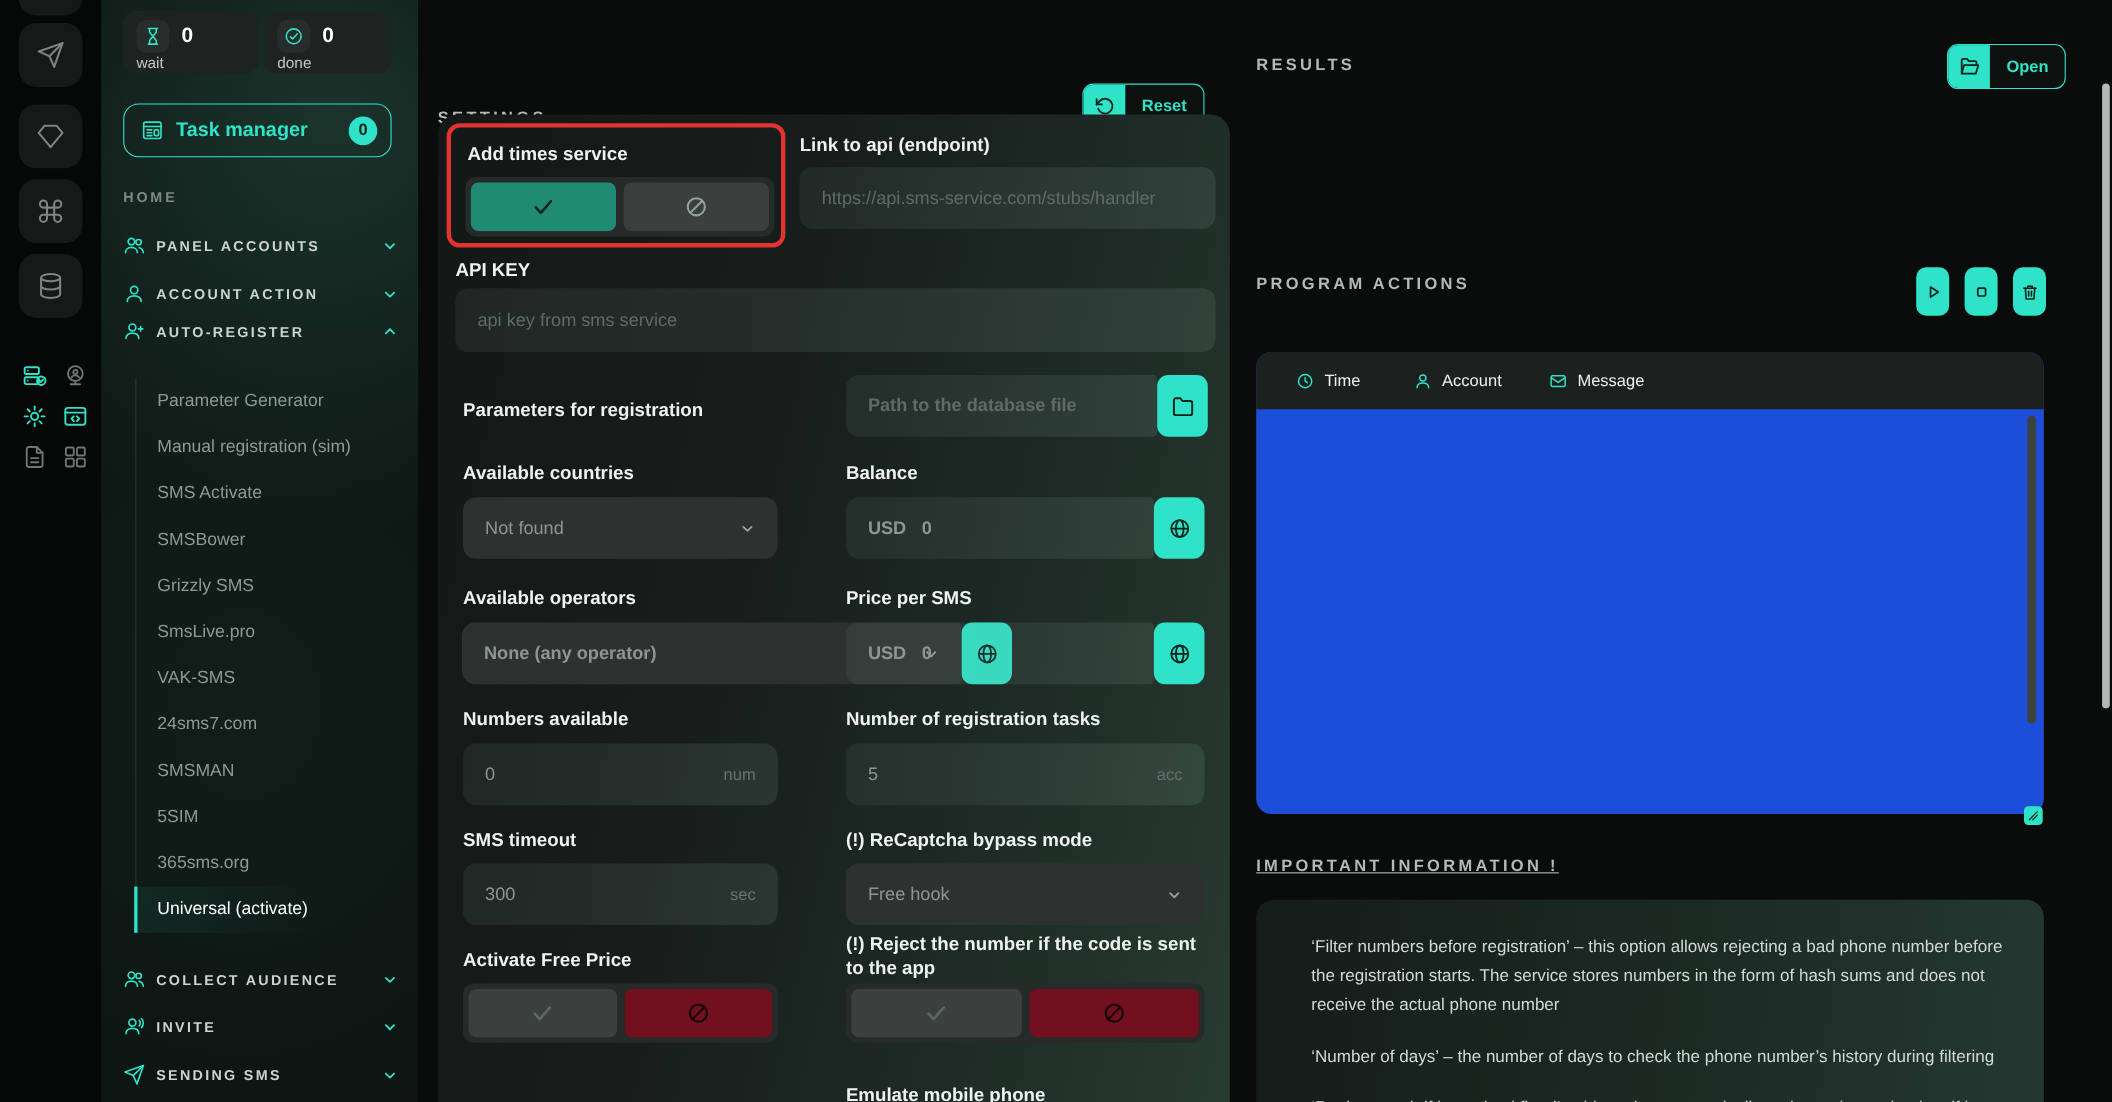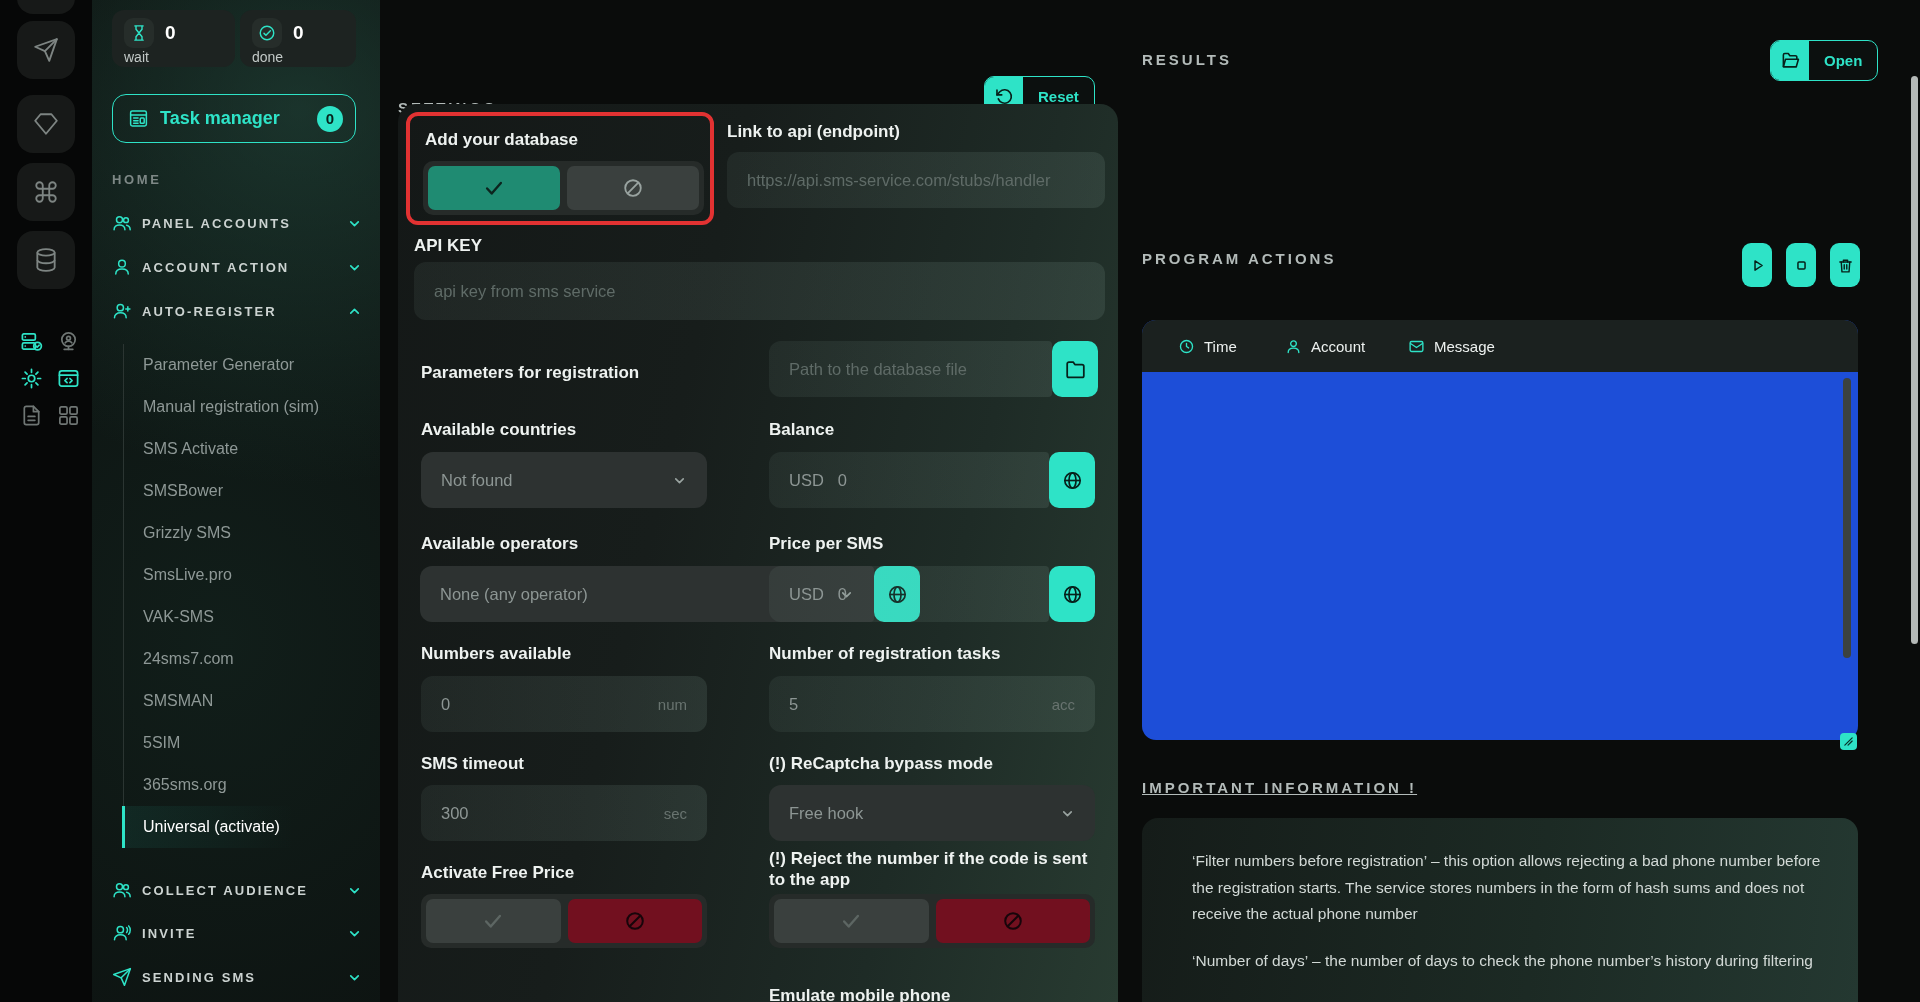--- a/index.html
+++ b/index.html
@@ -63,21 +63,21 @@
   .f-label { position:absolute; color:#eef2f0; font-weight:700; font-size:17px; line-height:1.25; }
   .f-box { position:absolute; border-radius:12px; display:flex; align-items:center; padding:0 20px;
            background:linear-gradient(90deg, rgba(129,156,146,.10), rgba(129,156,146,.17));
            color:#8d9694; font-size:16.5px; overflow:hidden; white-space:nowrap; }
   .f-select { background:#2d3231; }
   .f-select .chev { margin-left:auto; color:#99a3a0; } .f-select .chev svg { width:15px; height:15px; }
   .f-box input { all:unset; width:100%; color:#aab3b0; font-size:16.5px; font-family:inherit; }
   .f-box input::placeholder { color:#5f6b67; }
   .suffix { margin-left:auto; color:#68736f; font-size:15px; }
   .gap-val { margin-left:14px; }
-  .f-group { position:absolute; display:flex; }
+  .f-group { position:absolute; display:flex;font-weight:bold; }
   .f-group .f-box { position:relative; flex:1; border-radius:12px 4px 4px 12px; }
   .append-btn { width:46px; flex:none; border-radius:10px; background:#2ee3c7; color:#07211b;
                 display:flex; align-items:center; justify-content:center; }
   .append-btn svg { width:21px; height:21px; }
   .toggle { position:absolute; background:#262b29; border-radius:10px; padding:5px; display:flex; gap:7px; }
   .tog { flex:1; border-radius:7px; display:flex; align-items:center; justify-content:center; }
   .tog svg { width:22px; height:22px; }
   .tog.check-on  { background:#1f8b72; color:#0c241e; }
   .tog.ban-off   { background:#3a403e; color:#99a3a0; }
   .tog.check-off { background:#3a403e; color:#5d6663; }
@@ -252,21 +252,21 @@
             <path d="M4.5 20.5c0-4 3.3-6.2 7.5-6.2s7.5 2.2 7.5 6.2"></path>
           </svg>
       </span>
       <span>ACCOUNT ACTION</span>
       <span class="chev">
           <svg viewBox="0 0 24 24" fill="none" stroke="currentColor" stroke-width="2.6" stroke-linecap="round" stroke-linejoin="round">
             <path d="M6 9.5l6 6 6-6"></path>
           </svg>
         </span>
     </div>
-    <div class="menu-item" style="top:293px;">
+    <div class="menu-item" style="top:283px;">
       <span class="mi-icon">
         <svg viewBox="0 0 24 24" fill="none" stroke="currentColor" stroke-width="1.8" stroke-linecap="round">
             <circle cx="10" cy="8" r="3.8"></circle>
             <path d="M3 20c0-3.7 3-5.8 7-5.8s7 2.1 7 5.8"></path>
             <path d="M19 7v5M16.5 9.5h5"></path>
           </svg>
       </span>
       <span>AUTO-REGISTER</span>
       <span class="chev">
           <svg viewBox="0 0 24 24" fill="none" stroke="currentColor" stroke-width="2.6" stroke-linecap="round" stroke-linejoin="round">
@@ -344,21 +344,21 @@
           <path d="M2.5 4v6h6"></path>
           <path d="M4.2 15a8.5 8.5 0 1 0 1.9-9L2.5 10"></path>
         </svg>
     </span>
     <span class="split-label">Reset</span>
   </div>
 
   <div class="panel">
 
     <div class="redbox">
-      <div class="f-label" style="left:15px; top:13px;">Add your database</div>
+      <div class="f-label" style="left:15px; top:13px;">Add times service</div>
       <div class="toggle" style="left:13px; top:45px; width:281px; height:54px;">
         <div class="tog check-on">
           <span>
               <svg viewBox="0 0 24 24" fill="none" stroke="currentColor" stroke-width="2.6" stroke-linecap="round" stroke-linejoin="round">
                 <path d="M4.5 12.5l5 5.5L19.5 6.5"></path>
               </svg>
             </span>
         </div>
         <div class="tog ban-off">
           <span>

